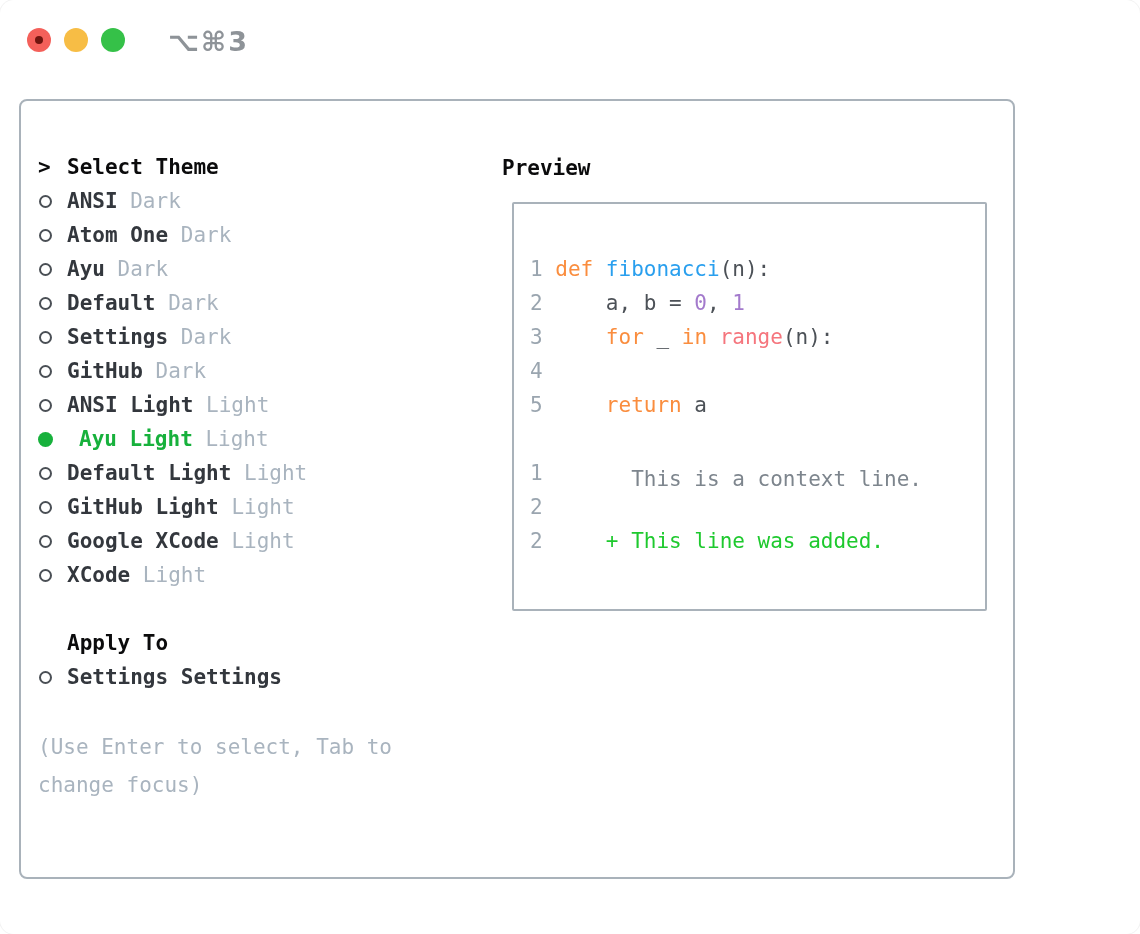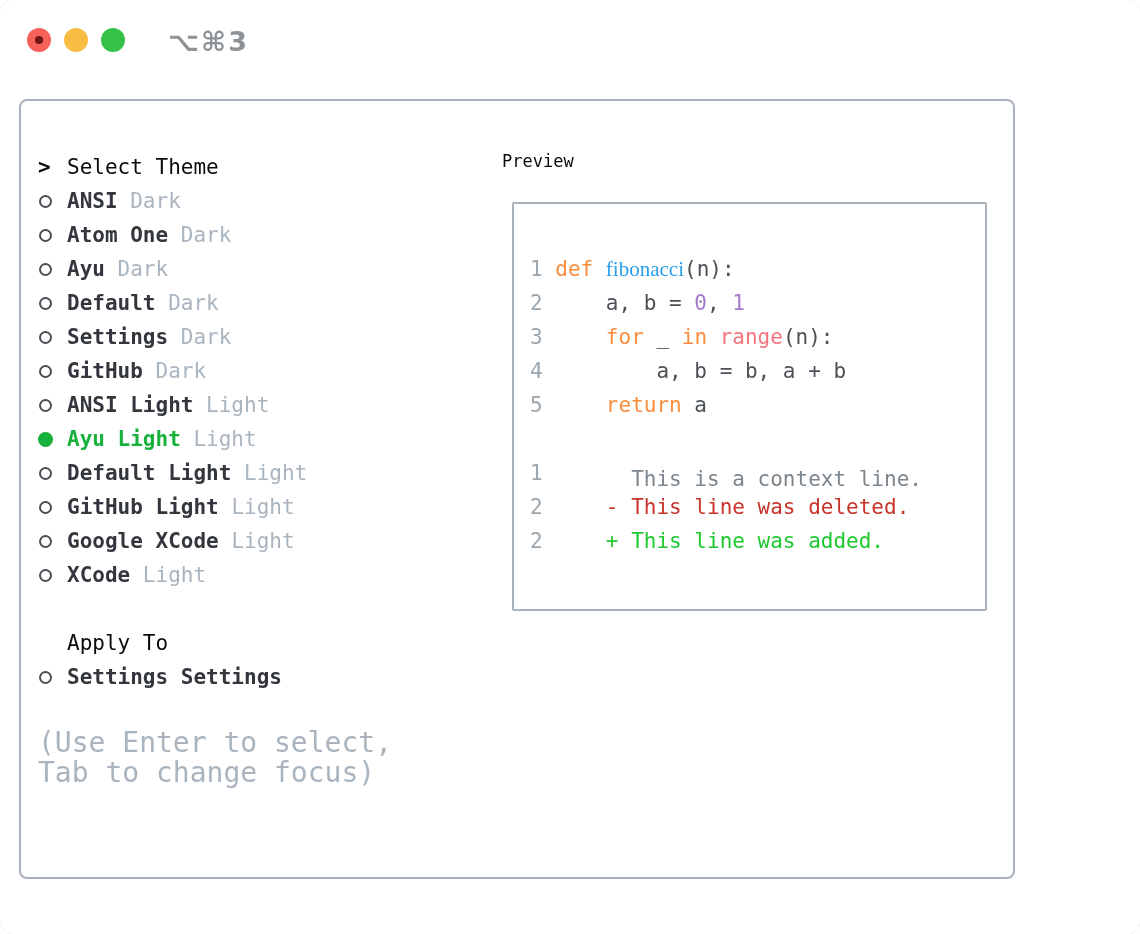--- a/index.html
+++ b/index.html
@@ -39,43 +39,43 @@
   
   .left-col { position:absolute; left:17px; top:49px; width:440px; }
   .row { display:flex; align-items:center; height:34px; font-size:21px; }
   .icon-cell { width:29px; flex:0 0 29px; display:flex; align-items:center; }
   .bullet {
     width:13px; height:13px; border-radius:50%;
     border:2px solid #4a4f55; margin-left:1px;
   }
   .bullet.selected { border:none; width:15px; height:15px; background:var(--green); margin-left:0; }
   .prompt { font-weight:700; color:var(--heading); }
-  .heading { font-weight:400; color:var(--heading); }
+  .heading { font-weight:700; color:var(--heading); }
   .theme-name { color:var(--label); white-space:pre;font-weight:bold; }
   .theme-variant { color:var(--muted); white-space:pre; }
-  .row.selected .theme-name { color:var(--green); }
+  .row.selected .theme-name { color:var(--green);margin-left:12px; }
   .spacer { height:34px; }
   .apply-header { padding-left:29px; }
   .hint {
-    width:420px; font-size:28px; line-height:30px; color:var(--muted);
+    width:420px; font-size:21px; line-height:38px; color:var(--muted);
   }
   
   .preview-label {
     position:absolute; left:481px; top:50px; height:34px;
-    display:flex; align-items:flex-start; font-size:17px;
+    display:flex; align-items:center; font-size:21px;
   }
   .preview-box {
     position:absolute; left:491px; top:101px; width:475px; height:409px;
     border:2px solid var(--border); border-radius:2px; background:#fff;
     padding:48px 10px 0 16px; overflow:hidden;
   }
   .code-line { display:flex; height:34px; align-items:center; font-size:21px; white-space:pre; }
   .code-line .num { width:2ch; flex:0 0 auto; color:var(--linenum); }
   .seg-keyword  { color:var(--keyword); }
-  .seg-function { color:var(--function);font-family:Liberation Serif, serif; }
+  .seg-function { color:var(--function); }
   .seg-number   { color:var(--number); }
   .seg-call     { color:var(--call); }
   .seg-fg       { color:var(--fg); }
   .seg-context  { color:var(--context);margin-top:11px; }
   .seg-deleted  { color:var(--deleted); }
   .seg-added    { color:var(--added); }
 </style>
 </head>
 <body>
 
@@ -208,22 +208,22 @@
     </div>
 
     <div class="preview-label">
       <span class="heading">Preview</span>
     </div>
 
     <div class="preview-box" id="preview-box">
         <div class="code-line"><span class="num">1</span><span class="seg-keyword">def </span><span class="seg-function">fibonacci</span><span class="seg-fg">(n):</span></div>
         <div class="code-line"><span class="num">2</span><span class="seg-fg">    a, b = </span><span class="seg-number">0</span><span class="seg-fg">, </span><span class="seg-number">1</span></div>
         <div class="code-line"><span class="num">3</span><span class="seg-fg">    </span><span class="seg-keyword">for</span><span class="seg-fg"> _ </span><span class="seg-keyword">in</span><span class="seg-fg"> </span><span class="seg-call">range</span><span class="seg-fg">(n):</span></div>
-        <div class="code-line"><span class="num">4</span><span class="seg-fg">        a, b = b, a + b</span></div>
+        <div class="code-line"><span class="num">4</span></div>
         <div class="code-line"><span class="num">5</span><span class="seg-fg">    </span><span class="seg-keyword">return</span><span class="seg-fg"> a</span></div>
         <div class="code-line"><span class="num"></span></div>
         <div class="code-line"><span class="num">1</span><span class="seg-context">      This is a context line.</span></div>
-        <div class="code-line"><span class="num">2</span><span class="seg-deleted">    - This line was deleted.</span></div>
+        <div class="code-line"><span class="num">2</span></div>
         <div class="code-line"><span class="num">2</span><span class="seg-added">    + This line was added.</span></div>
       </div>
 
   </div>
 </div>
 
 </body></html>

